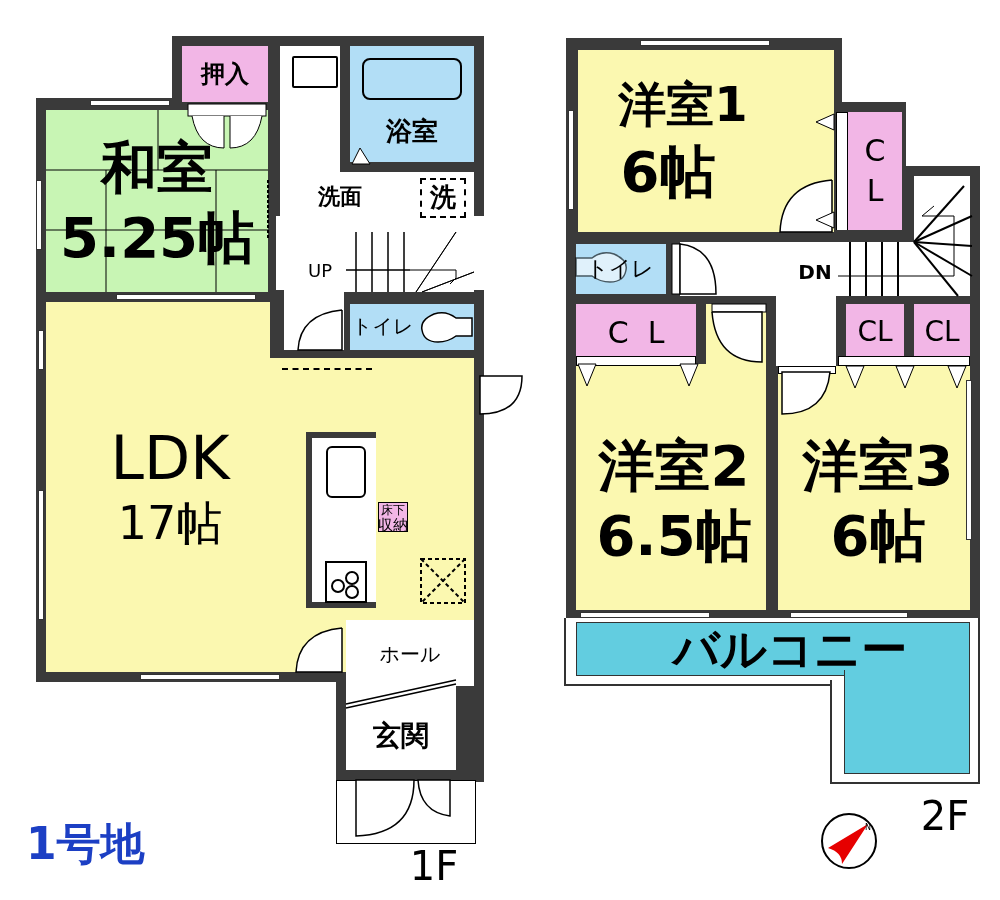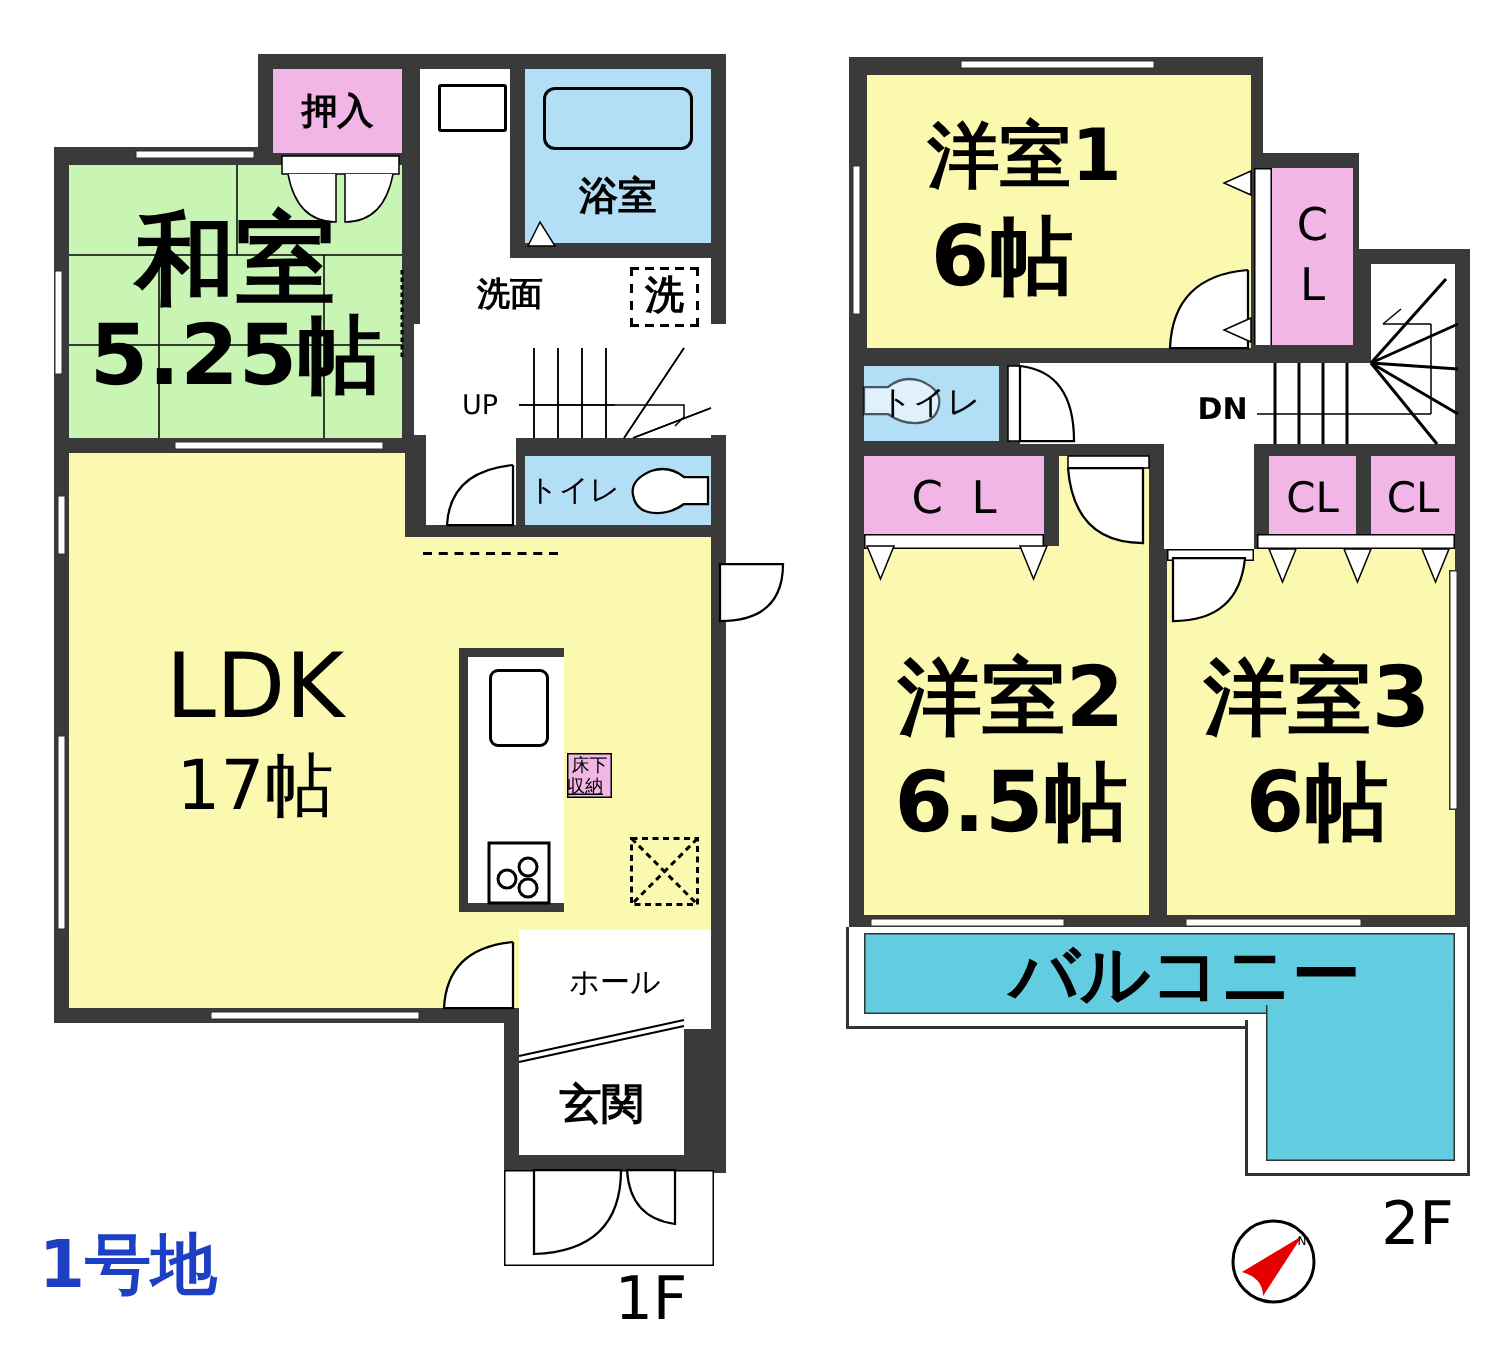--- a/index.html
+++ b/index.html
@@ -25,21 +25,21 @@
 
   <div class="room" style="left:46px;top:110px;width:222px;height:182px;background:#c8f5b4;"></div>
   <svg style="left:46px;top:110px;" width="222" height="182">
     <line x1="0" y1="60" x2="222" y2="60" stroke="#000" stroke-width="1"></line>
     <line x1="0" y1="120" x2="222" y2="120" stroke="#000" stroke-width="1"></line>
     <line x1="112" y1="0" x2="112" y2="60" stroke="#000" stroke-width="1"></line>
     <line x1="60" y1="60" x2="60" y2="182" stroke="#000" stroke-width="1"></line>
     <line x1="170" y1="60" x2="170" y2="182" stroke="#000" stroke-width="1"></line>
     <line x1="222" y1="70" x2="222" y2="130" stroke="#000" stroke-width="2" stroke-dasharray="3,2"></line>
   </svg>
-  <div class="lbl" style="left:46px;top:140px;width:222px;font-size:67px;">和室</div>
+  <div class="lbl" style="left:46px;top:140px;width:222px;font-size:56px;">和室</div>
   <div class="lbl" style="left:46px;top:210px;width:222px;font-size:56px;">5.25帖</div>
 
   <svg style="left:188px;top:104px;" width="78" height="48">
     <rect x="0" y="0" width="78" height="12" fill="#fff" stroke="#000"></rect>
     <path d="M4 12 Q10 44 36 44 L36 12" fill="#fff" stroke="#000"></path>
     <path d="M74 12 Q68 44 42 44 L42 12" fill="#fff" stroke="#000"></path>
   </svg>
 
   <div class="room" style="left:280px;top:46px;width:60px;height:178px;background:#fff;"></div>
   <div class="abs" style="left:292px;top:56px;width:46px;height:32px;background:#fff;border:2px solid #000;border-radius:2px;"></div>
@@ -111,21 +111,21 @@
   <div class="abs" style="left:306px;top:432px;width:70px;height:176px;background:#fff;border:6px solid #3a3a3a;border-right-width:0;border-bottom-width:6px;"></div>
   <div class="abs" style="left:326px;top:446px;width:40px;height:52px;border:2px solid #000;border-radius:6px;background:#fff;"></div>
   <svg style="left:326px;top:562px;" width="40" height="40">
     <rect x="0" y="0" width="40" height="40" fill="#fff" stroke="#000" stroke-width="2"></rect>
     <circle cx="12" cy="24" r="6" fill="#fff" stroke="#000" stroke-width="2"></circle>
     <circle cx="26" cy="16" r="6" fill="#fff" stroke="#000" stroke-width="2"></circle>
     <circle cx="26" cy="30" r="6" fill="#fff" stroke="#000" stroke-width="2"></circle>
   </svg>
   <div class="abs" style="left:378px;top:502px;width:30px;height:30px;background:#f2b6e6;border:1px solid #000;"></div>
   <div class="lbl" style="left:378px;top:504px;width:30px;font-size:12px;font-weight:normal;">床下</div>
-  <div class="lbl" style="left:378px;top:518px;width:14px;font-size:12px;font-weight:normal;text-decoration:underline;">収納</div>
+  <div class="lbl" style="left:378px;top:518px;width:14px;font-size:15px;font-weight:normal;text-decoration:underline;">収納</div>
   <svg style="left:420px;top:558px;" width="46" height="46">
     <rect x="1" y="1" width="44" height="44" fill="none" stroke="#000" stroke-width="2" stroke-dasharray="4,3"></rect>
     <line x1="1" y1="1" x2="45" y2="45" stroke="#000" stroke-width="2" stroke-dasharray="4,3"></line>
     <line x1="45" y1="1" x2="1" y2="45" stroke="#000" stroke-width="2" stroke-dasharray="4,3"></line>
   </svg>
 
   <svg style="left:478px;top:376px;" width="46" height="40">
     <path d="M2 0 L2 38 Q44 38 44 0 Z" fill="#fff" stroke="#000" stroke-width="1.5"></path>
   </svg>
 

